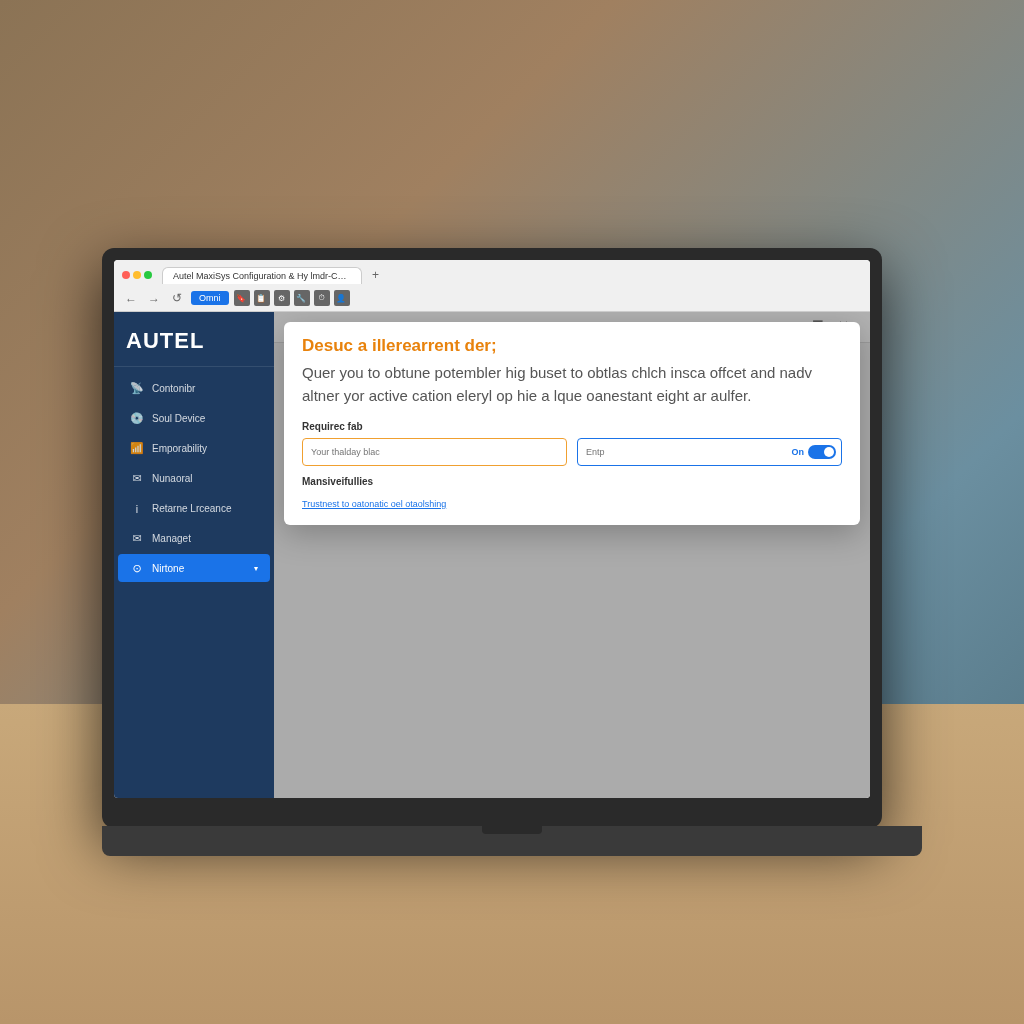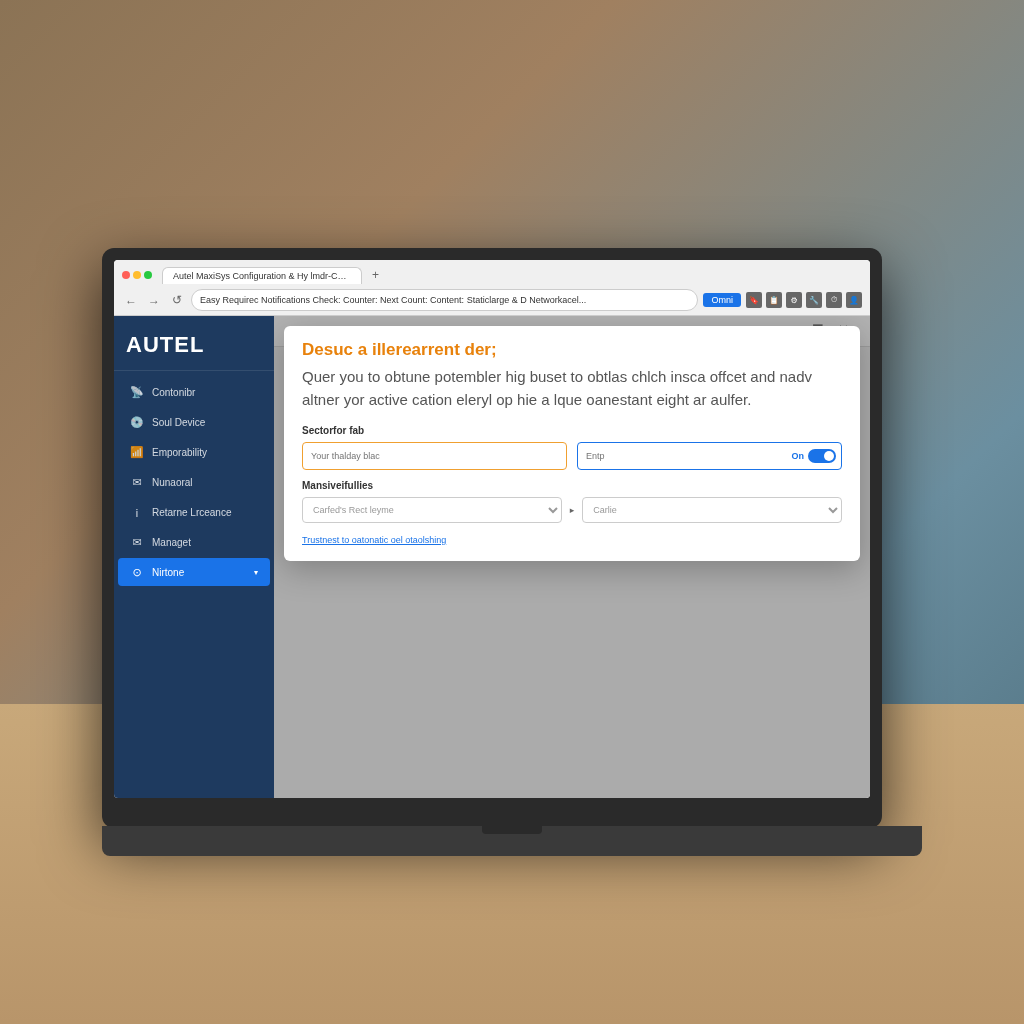--- a/index.html
+++ b/index.html
@@ -491,21 +491,20 @@
             </div>
             <div class="tab-active">
               <span>Autel MaxiSys Configuration &amp; Hy lmdr-Configuration &amp; Sho...</span>
             </div>
             <div class="tab-new">+</div>
           </div>
           <div class="browser-toolbar">
             <button class="nav-btn">←</button>
             <button class="nav-btn">→</button>
             <button class="nav-btn">↺</button>
-            <input class="address-bar" readonly="" value="Easy Requirec Notifications Check: Counter: Next Count: Content: Staticlarge &amp; D Networkacel..." style="">
             <button class="omni-btn">Omni</button>
             <div class="browser-icons">
               <div class="browser-icon">🔖</div>
               <div class="browser-icon">📋</div>
               <div class="browser-icon">⚙</div>
               <div class="browser-icon">🔧</div>
               <div class="browser-icon">⏱</div>
               <div class="browser-icon">👤</div>
             </div>
           </div>
@@ -558,46 +557,37 @@
               </div>
             </div>
 
             <div class="modal-overlay">
               <div class="modal">
 
                 <div class="modal-body">
                   <div class="dialog-heading">Desuc a illerearrent der;</div>
                   <div class="dialog-description">Quer you to obtune potembler hig buset to obtlas chlch insca offcet and nadv altner yor active cation eleryl op hie a lque oanestant eight ar aulfer.</div>
 
-                  <div class="section-label">Sectorfor fab</div>
+                  <div class="section-label">Requirec fab</div>
 
                   <div class="form-row">
                     <div class="input-group">
                       <input class="form-input" type="text" placeholder="Your thalday blac" style="">
                     </div>
                     <div class="input-group" style="position:relative;">
                       <input class="form-input blue-border" type="text" style="padding-right: 72px;" placeholder="Entp">
                       <span class="toggle-on-label">On</span>
                       <div class="toggle-switch">
                         <div class="toggle-knob"></div>
                       </div>
                     </div>
                   </div>
 
                   <div class="subsection-label">Mansiveifullies</div>
 
-                  <div class="form-row-2">
-                    <select class="form-select">
-                      <option>Carfed's Rect leyme</option>
-                    </select>
-                    <span class="select-arrow">▸</span>
-                    <select class="form-select">
-                      <option>Carlie</option>
-                    </select>
-                  </div>
 
 
                   <div>
                     <span class="link-text">Trustnest to oatonatic oel otaolshing</span>
                   </div>
                 </div>
 
 
               </div>
             </div>

